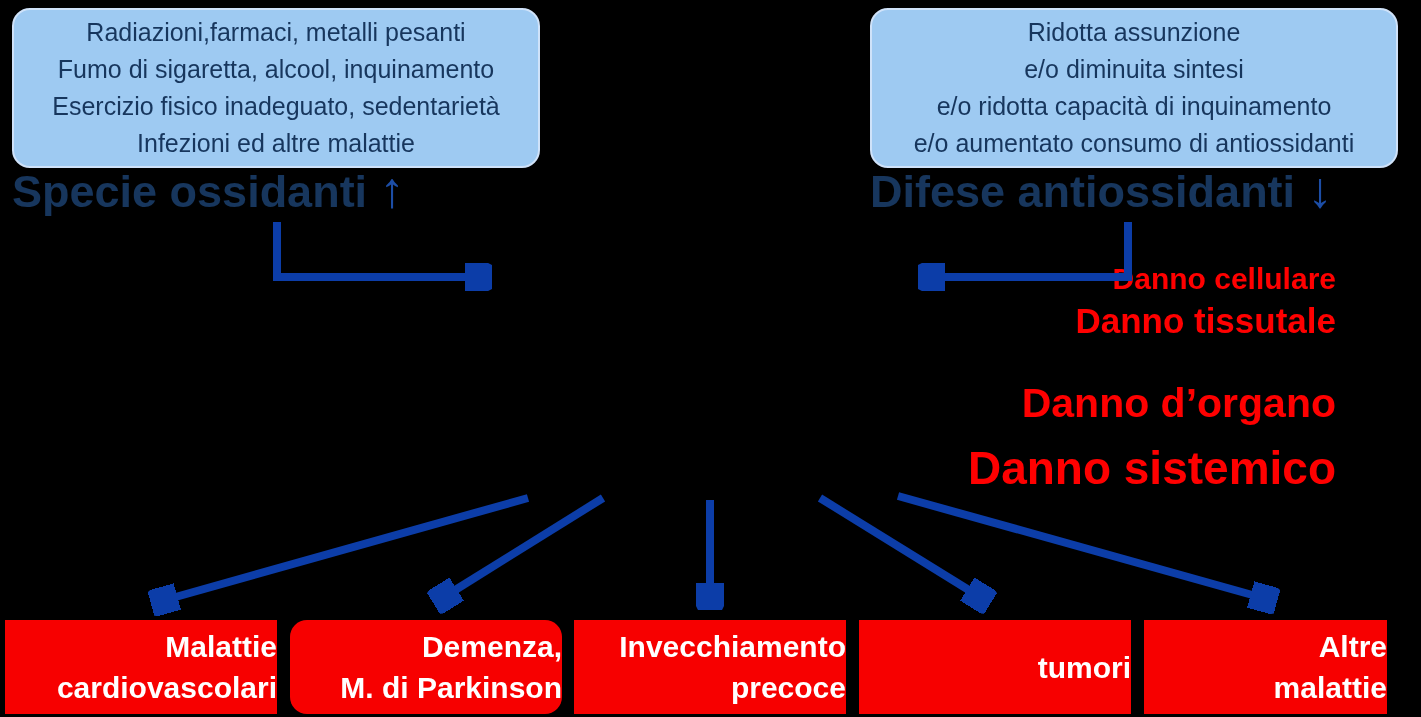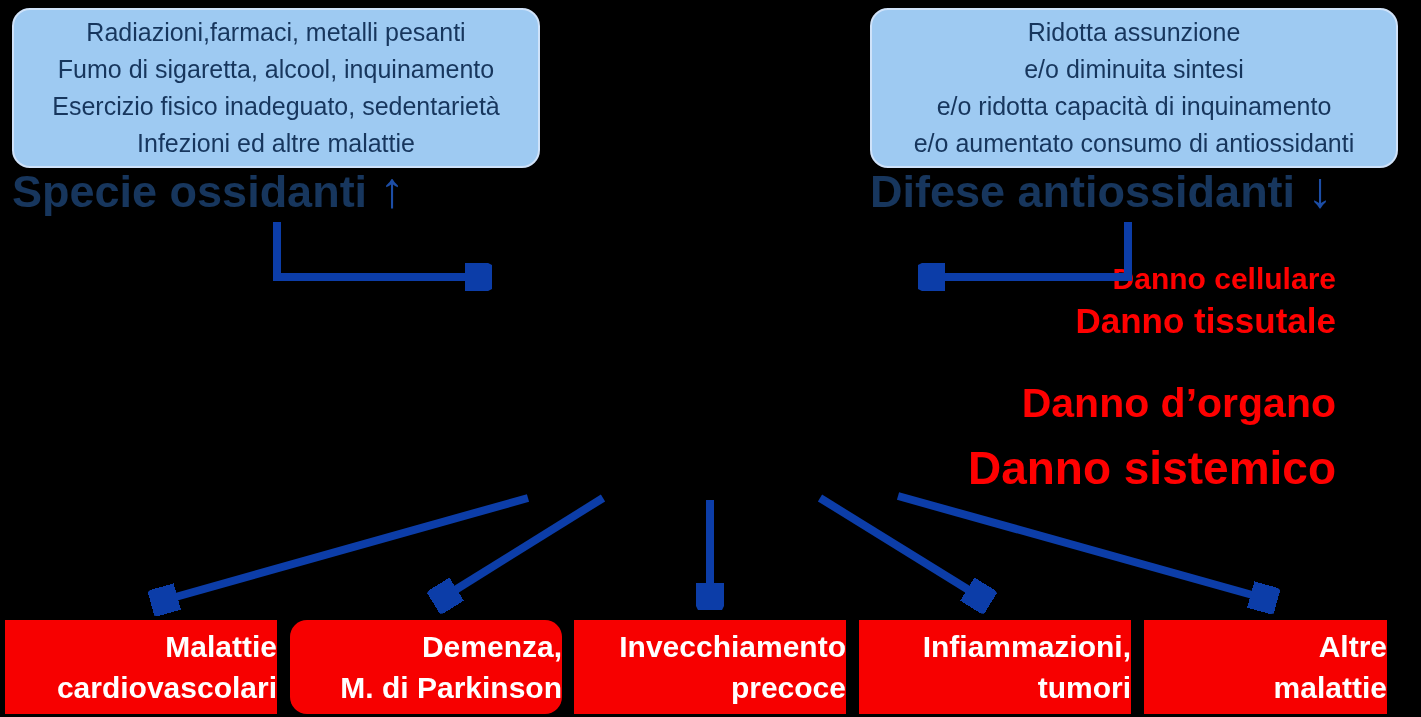--- a/index.html
+++ b/index.html
@@ -108,21 +108,20 @@
   </div>
   <div class="outcome o2">
     <div>Demenza,</div>
     <div>M. di Parkinson</div>
   </div>
   <div class="outcome o3">
     <div>Invecchiamento</div>
     <div>precoce</div>
   </div>
   <div class="outcome o4">
-    <div>Infiammazioni,</div>
     <div>tumori</div>
   </div>
   <div class="outcome o5">
     <div>Altre</div>
     <div>malattie</div>
   </div>
 
 </div>
 
 </body></html>

